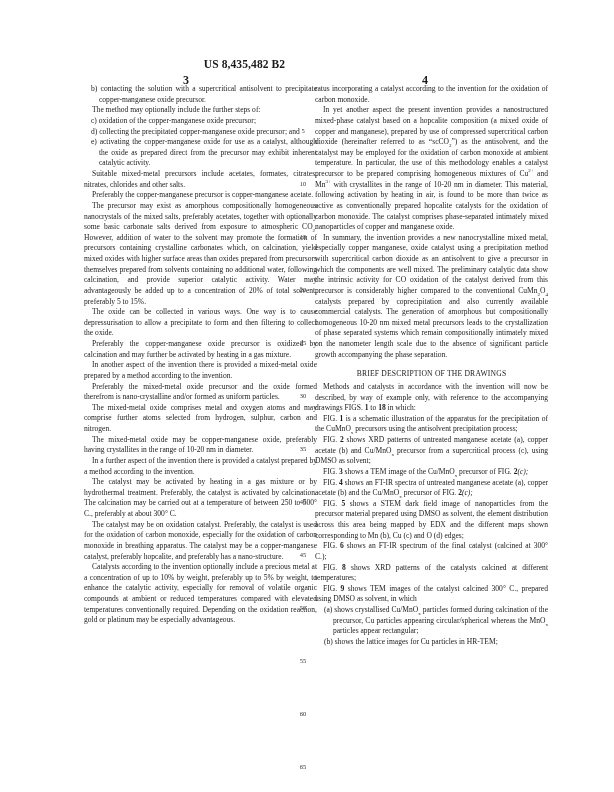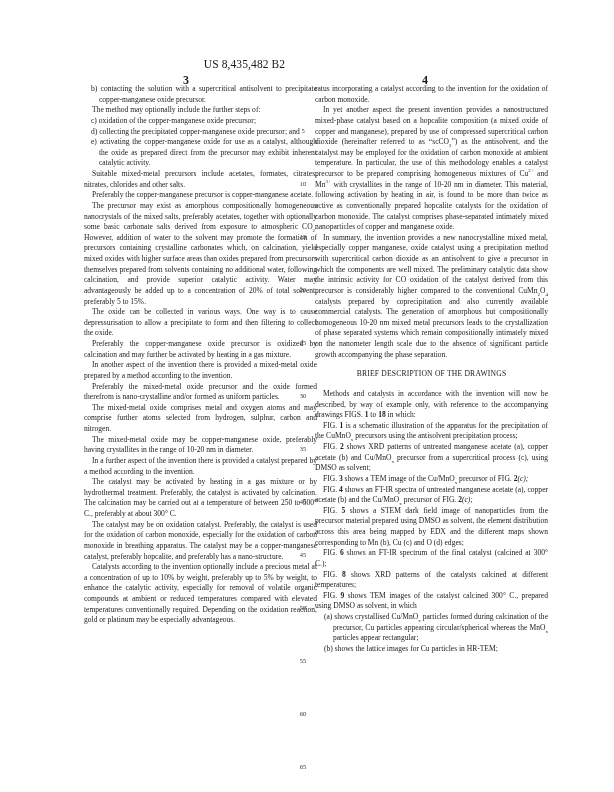--- a/index.html
+++ b/index.html
@@ -1,31 +1,31 @@
 <!DOCTYPE html>
 <html><head>
 <meta charset="utf-8">
 <style>
   html, body { margin: 0; padding: 0; background: #ffffff; }
   body { width: 614px; height: 792px; position: relative; overflow: hidden;
          font-family: "Liberation Serif", "DejaVu Serif", serif; color: #1a1a1a; }
   .patent-no { position: absolute; top: 58px; left: 0; width: 489px; text-align: center;
-               font-size: 11.5px; letter-spacing: 0.1px; }
+               font-size: 11.5px; letter-spacing: 0.1px; font-weight: bold; }
   .col-num { position: absolute; top: 73px; font-size: 12px; font-weight: bold; }
   .col-num.left { left: 183px; }
   .col-num.right { left: 422px; }
   .column { position: absolute; top: 84px; width: 233px; font-size: 7.55px; line-height: 10.62px;
             text-align: justify; hyphens: none; }
   .column.left { left: 76px; margin-left: 8px; }
   .column.right { left: 315px; }
   .column p { margin: 0; text-indent: 8px; }
   .column p.noind { text-indent: 0; }
   .column .step { padding-left: 15px; text-indent: -8px; }
   .column .sub { padding-left: 18px; text-indent: -9px; }
-  .column h3 { margin: 9px 0 9px 0; font-weight: normal; font-size: 7.6px; text-align: center;
+  .column h3 { margin: 9px 0 2px 0; font-weight: normal; font-size: 7.6px; text-align: center;
                letter-spacing: 0.2px; }
   .line-numbers { position: absolute; left: 296px; top: 84px; width: 16px; font-size: 6.5px; color: #333; }
   .line-numbers span { position: absolute; left: 0; width: 14px; text-align: center; }
   sub, sup { font-size: 5px; line-height: 0; }
   b { font-weight: bold; }
 </style>
 </head>
 <body>
 
 <div class="patent-no">US 8,435,482 B2</div>

